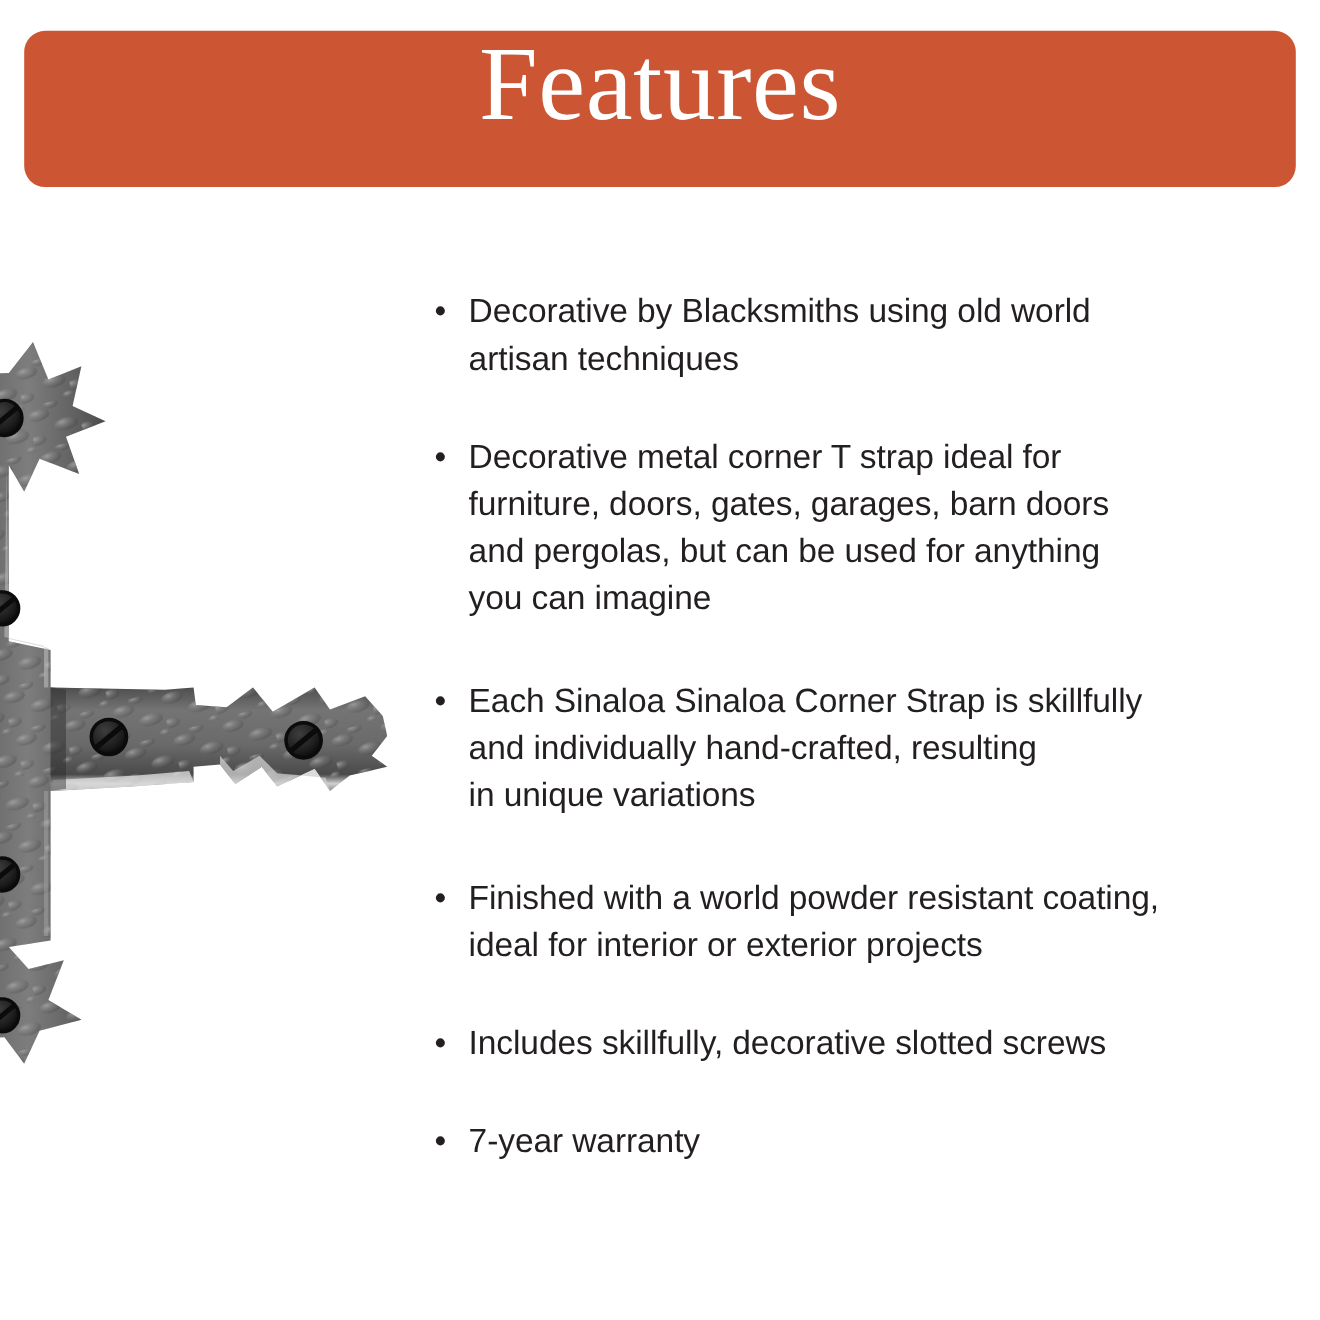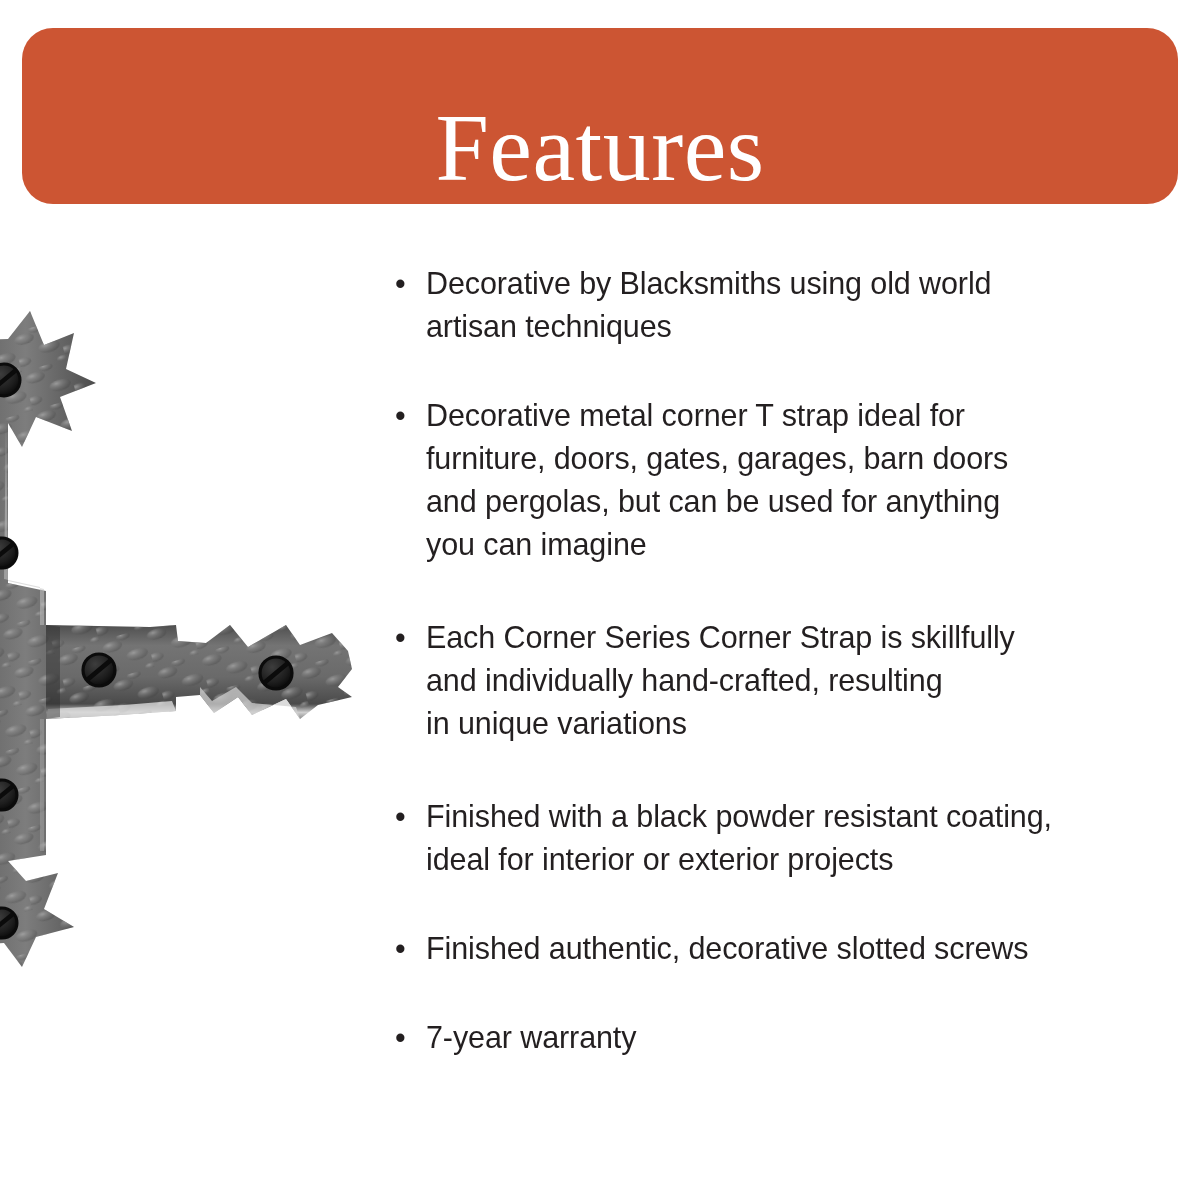--- a/index.html
+++ b/index.html
@@ -15,24 +15,24 @@
     font-family: "Liberation Sans", sans-serif;
     -webkit-font-smoothing: antialiased;
   }
 
   
   .banner {
     position: absolute;
     left: 22px;
     top: 28px;
     width: 1156px;
-    height: 176px;
-    border-radius: 31px;
+    height: 142px;
+    border-radius: 19px;
     display: flex;
-    align-items: flex-end;
+    align-items: flex-start;
     justify-content: center;
     box-sizing: border-box;
   }
   .banner-title {
     color: #ffffff;
     font-family: "Liberation Serif", "DejaVu Serif", serif;
     font-size: 96px;
     line-height: 1;
     font-weight: 400;
     letter-spacing: 0.5px;
@@ -231,30 +231,30 @@
   </li>
   <li class="feature-item sp-xl" style="color: rgb(35, 31, 32);">
     <span class="feature-bullet">•</span>
     <span class="feature-text">Decorative metal corner T strap ideal for
 furniture, doors, gates, garages, barn doors
 and pergolas, but can be used for anything
 you can imagine</span>
   </li>
   <li class="feature-item sp-xl" style="color: rgb(35, 31, 32);">
     <span class="feature-bullet">•</span>
-    <span class="feature-text">Each Corner Series Corner Strap is skillfully
+    <span class="feature-text">Each Sinaloa Sinaloa Corner Strap is skillfully
 and individually hand-crafted, resulting
 in unique variations</span>
   </li>
   <li class="feature-item indent-wide sp-lg" style="color: rgb(35, 31, 32);">
     <span class="feature-bullet">•</span>
-    <span class="feature-text"> Finished with a black powder resistant coating,
+    <span class="feature-text"> Finished with a world powder resistant coating,
 ideal for interior or exterior projects</span>
   </li>
   <li class="feature-item sp-lg" style="color: rgb(35, 31, 32);">
     <span class="feature-bullet">•</span>
-    <span class="feature-text"> Finished authentic, decorative slotted screws</span>
+    <span class="feature-text"> Includes skillfully, decorative slotted screws</span>
   </li>
   <li class="feature-item" style="color: rgb(35, 31, 32);">
     <span class="feature-bullet">•</span>
     <span class="feature-text">7-year warranty</span>
   </li>
 </ul>
 
 </body></html>

